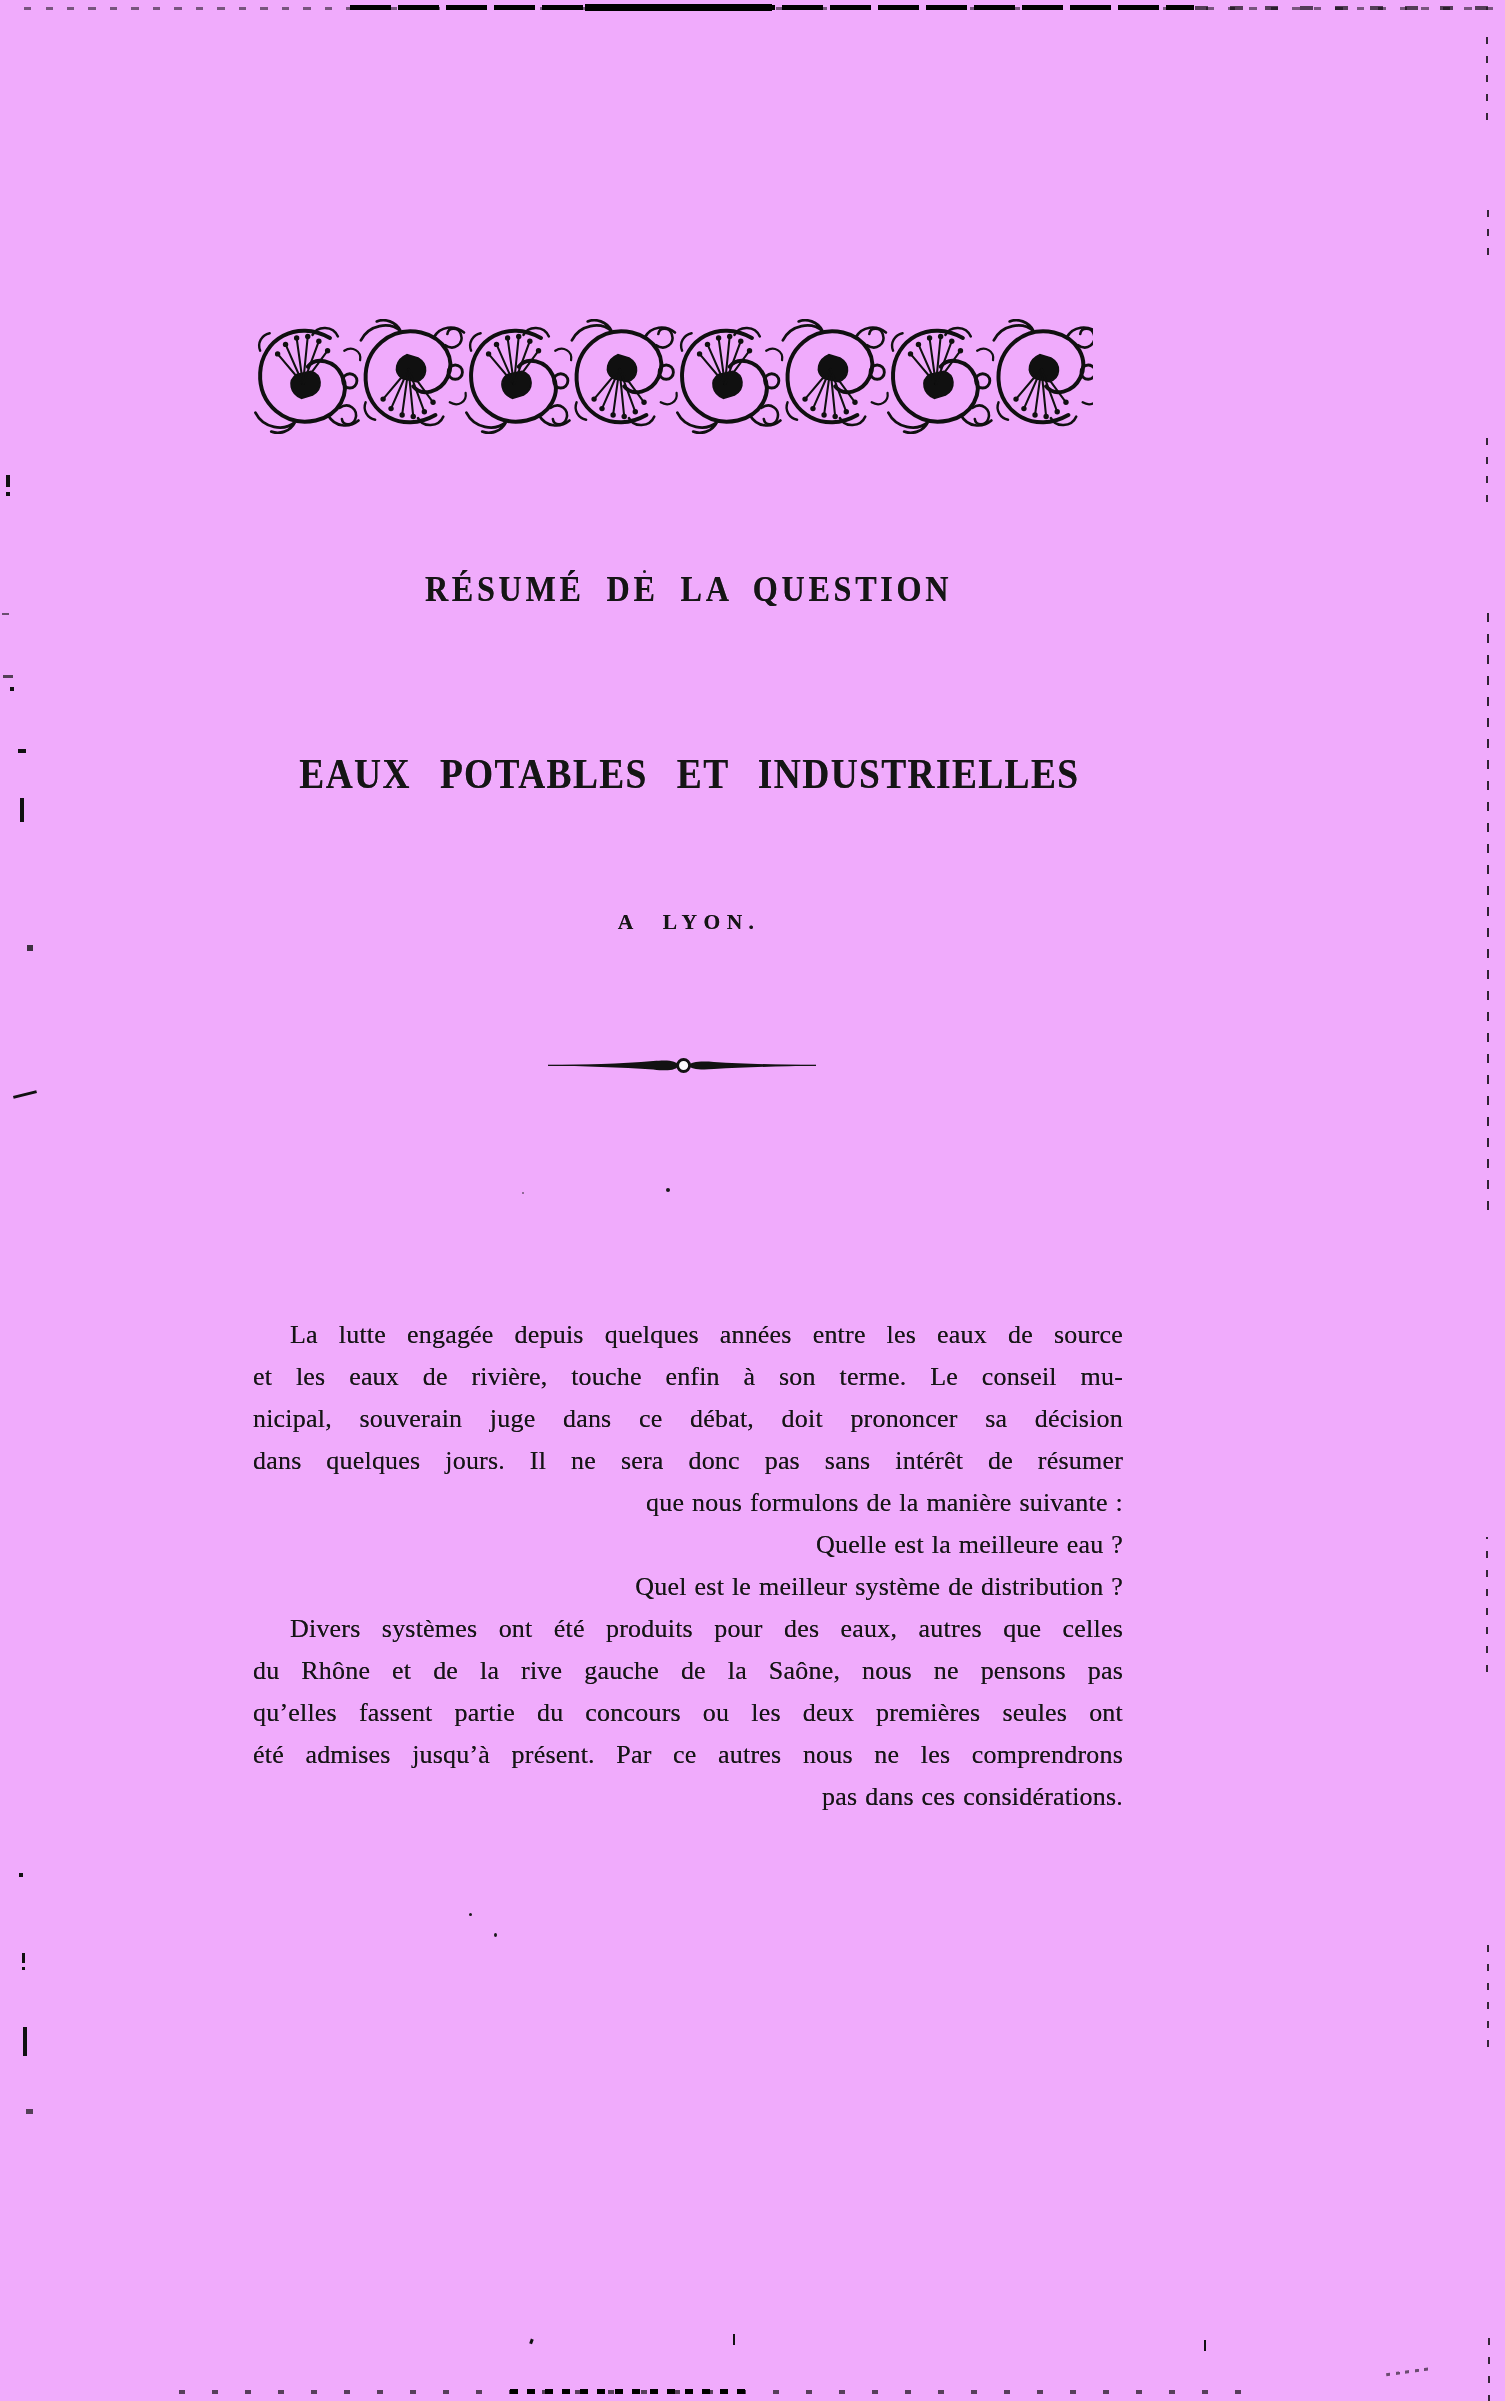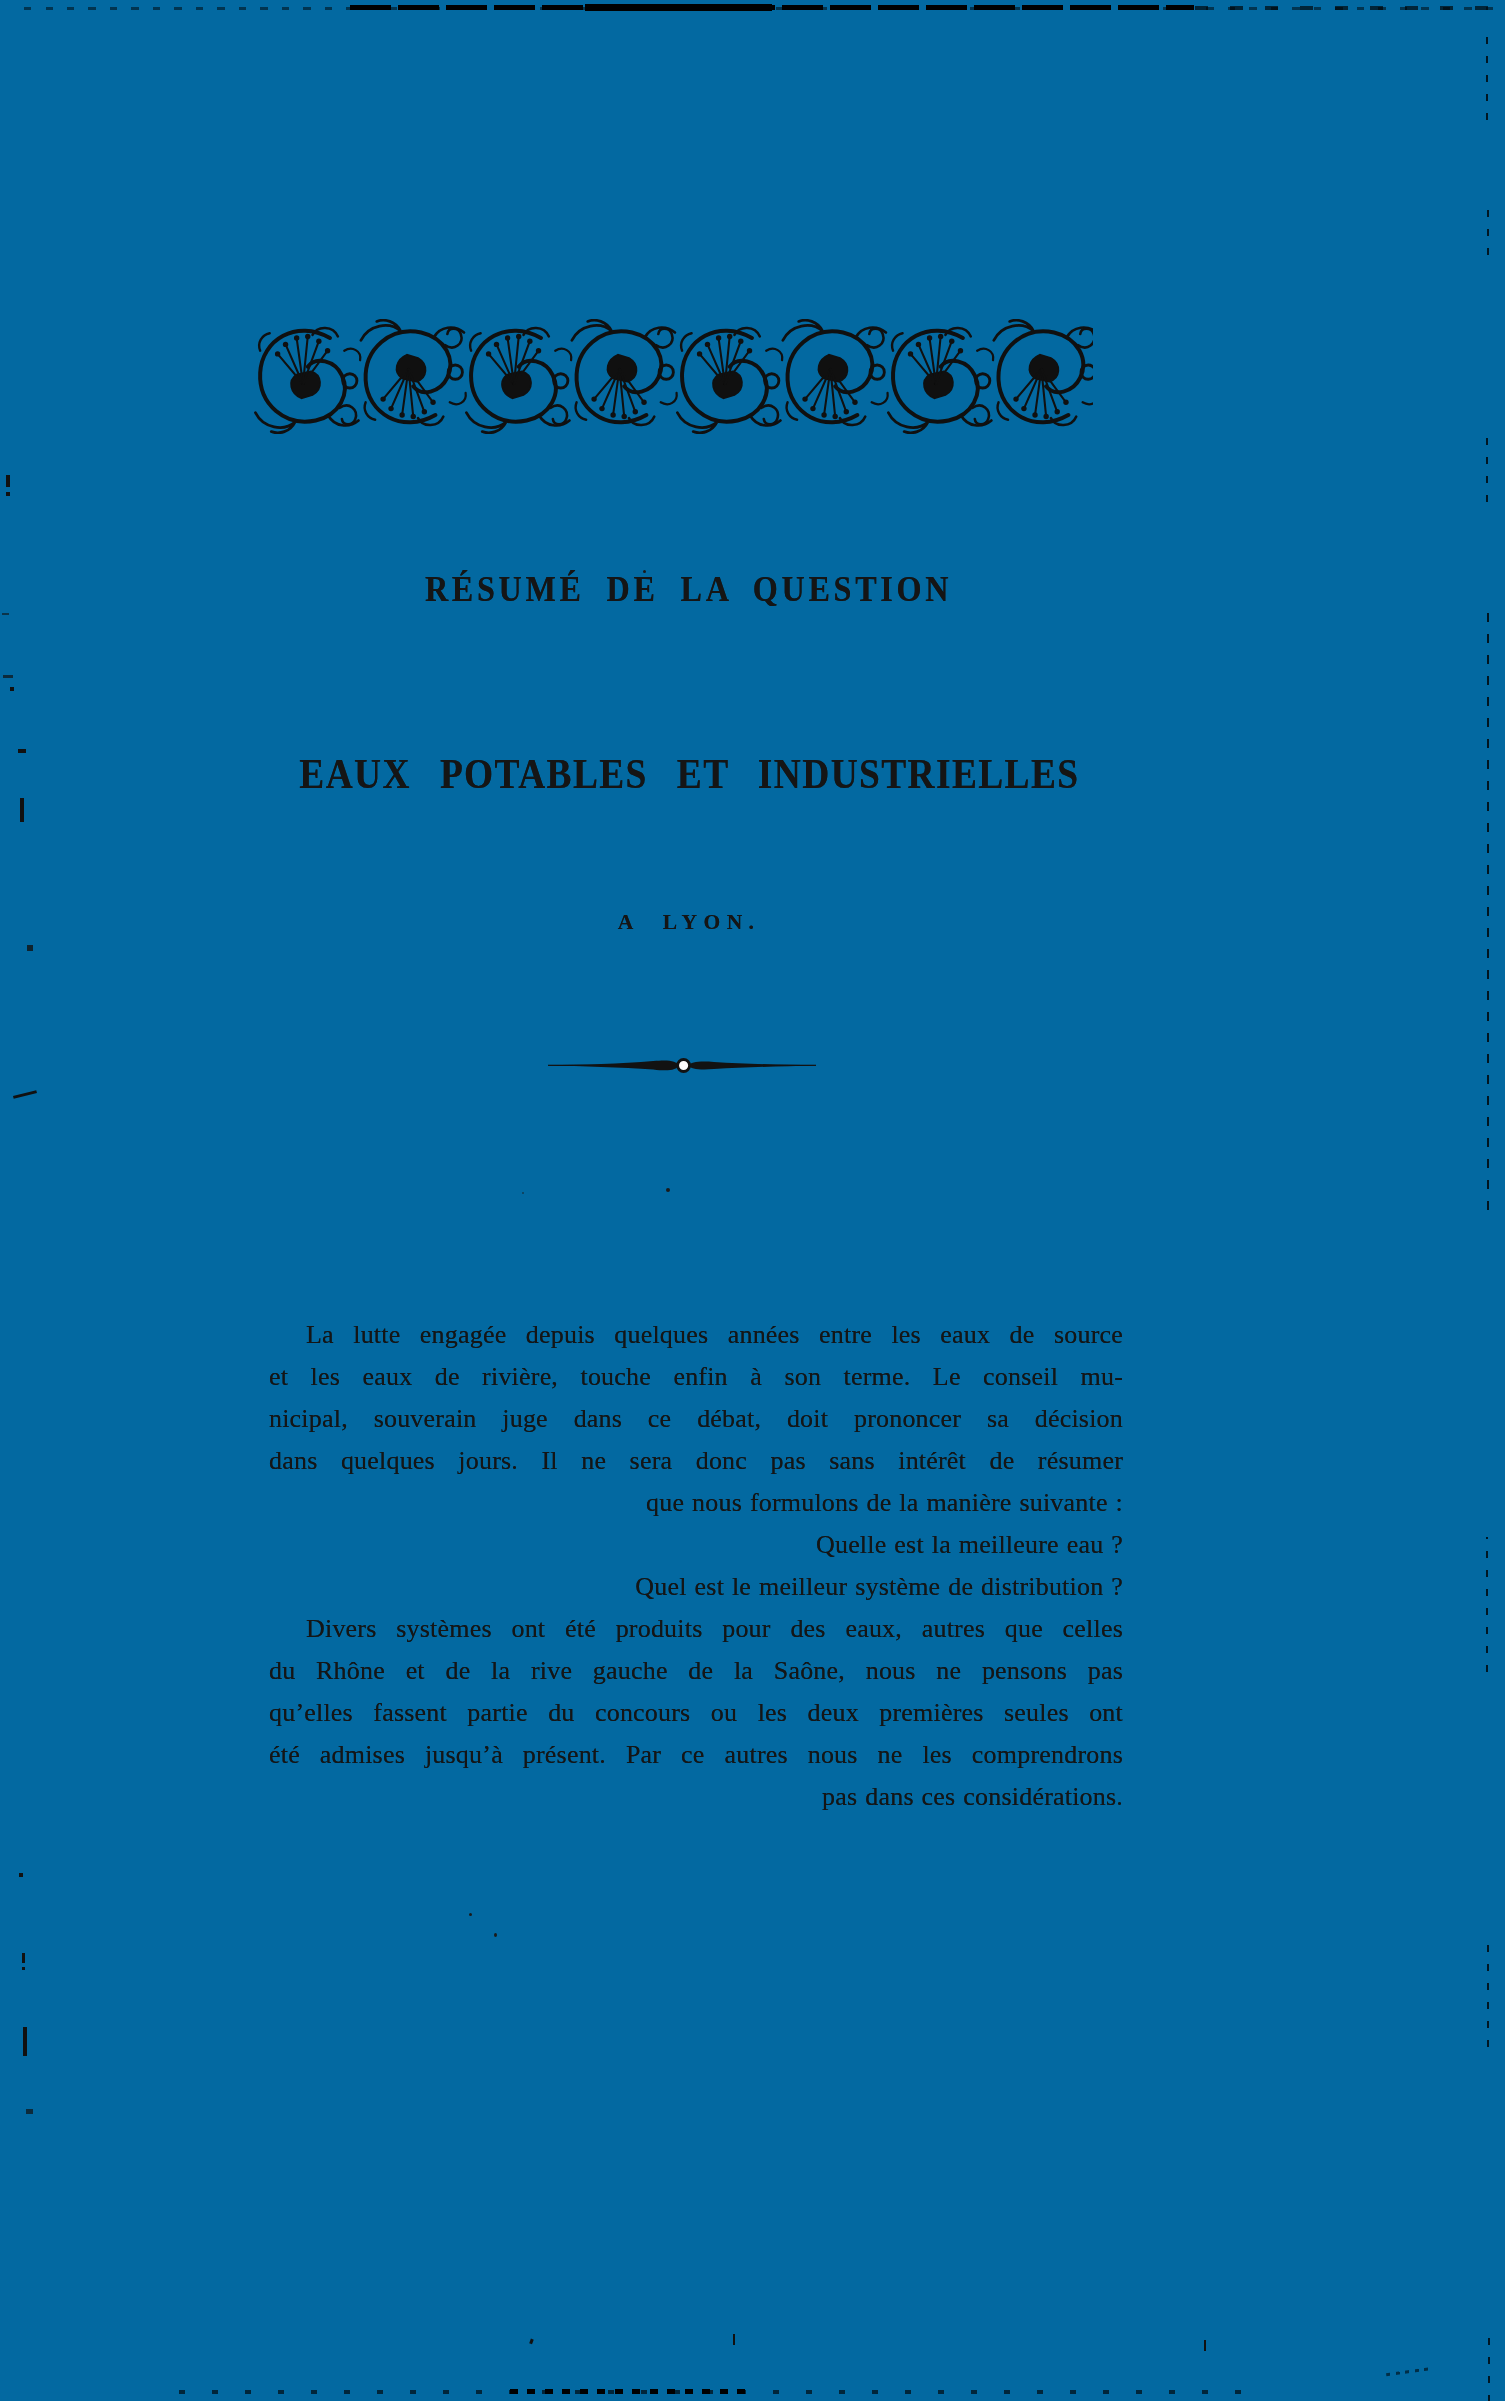--- a/index.html
+++ b/index.html
@@ -1,17 +1,17 @@
 <!DOCTYPE html>
 <html style="font-size:12.7px"><head>
 <meta charset="utf-8">
 <style>
   html,body{margin:0;padding:0;background:#e8e8e8;}
   .page{
-    position:relative;width:1505px;height:2401px;background:#0369a1;
+    position:relative;width:1505px;height:2401px;background:#f0abfc;
     font-family:"Liberation Serif","DejaVu Serif",serif;color:#151515;overflow:hidden;text-decoration:underline;
   }
   
   .art{position:absolute;pointer-events:none;}
   .top-line-a{left:24px;top:7.2px;width:1470px;height:3.2px;
     background:repeating-linear-gradient(90deg,rgba(0,0,0,.50) 0 7.2px,transparent 7.2px 21.5px);}
   .top-line-b{left:350px;top:4.8px;width:844px;height:4.8px;
     background:repeating-linear-gradient(90deg,#000 0 41px,transparent 41px 48px);}
   .top-line-c{left:585px;top:4px;width:187px;height:7.2px;background:#000;}
   .top-line-d{left:1195px;top:6.4px;width:303px;height:3.2px;
@@ -61,21 +61,21 @@
   .h-main{top:749px;font-size:43px;font-weight:bold;letter-spacing:1.6px;word-spacing:21px;text-align:center;}
   .h-main .sq{display:inline-block;transform:scaleX(.87);}
   .h-loc{top:910px;font-size:21.5px;font-weight:bold;letter-spacing:6.4px;word-spacing:12.7px;}
   .ink{text-shadow:0 0 0.4px rgba(10,10,10,.65);}
   
   .divider{position:absolute;left:548px;top:1055px;width:268px;height:21px;}
   
   .bodytext{position:absolute;left:253px;top:1314px;width:870px;font-size:26px;line-height:42px;
     letter-spacing:0.2px;word-spacing:1.2px;}
   .bl{height:42px;text-align:right;white-space:nowrap;}
-  .bl.just{white-space:normal;text-align:justify;text-align-last:justify;margin-left:16px;}
+  .bl.just{white-space:normal;text-align:justify;text-align-last:justify;}
   .bl.indent{padding-left:37px;}
   .bl.just.indent{padding-left:0;text-indent:37px;}
 </style>
 </head>
 <body>
 
 <div class="page">
 
   <div class="art top-line-a"></div>
   <div class="art top-line-b"></div>

